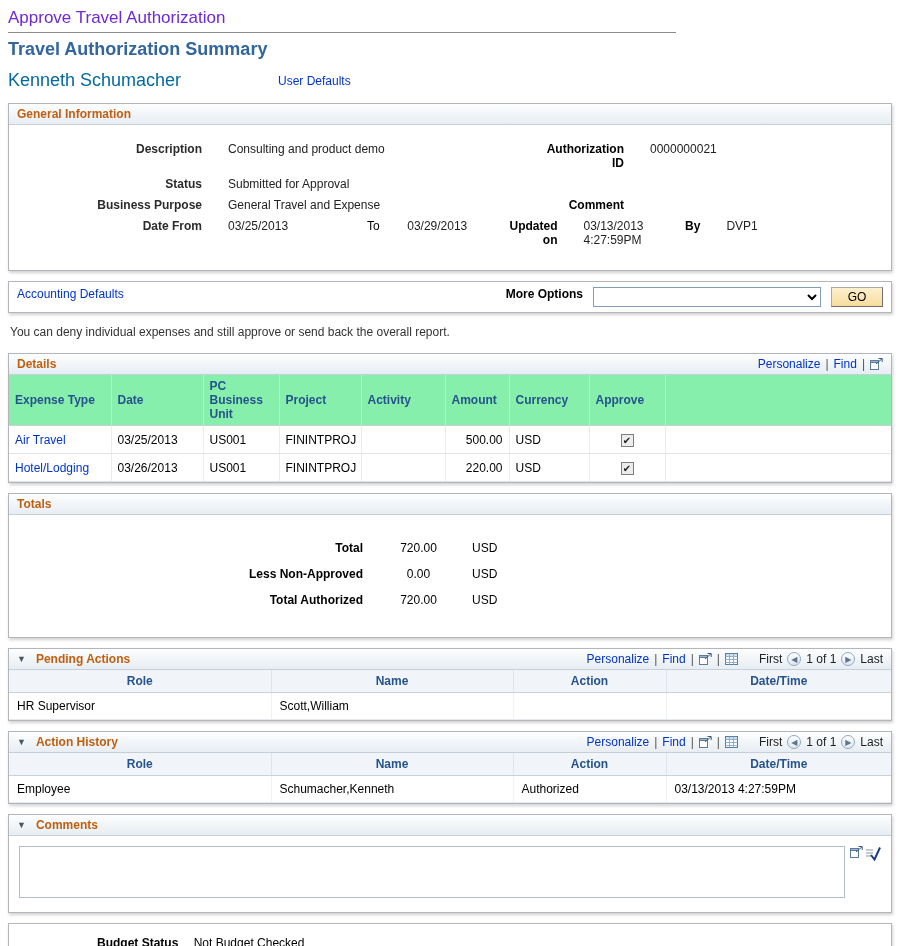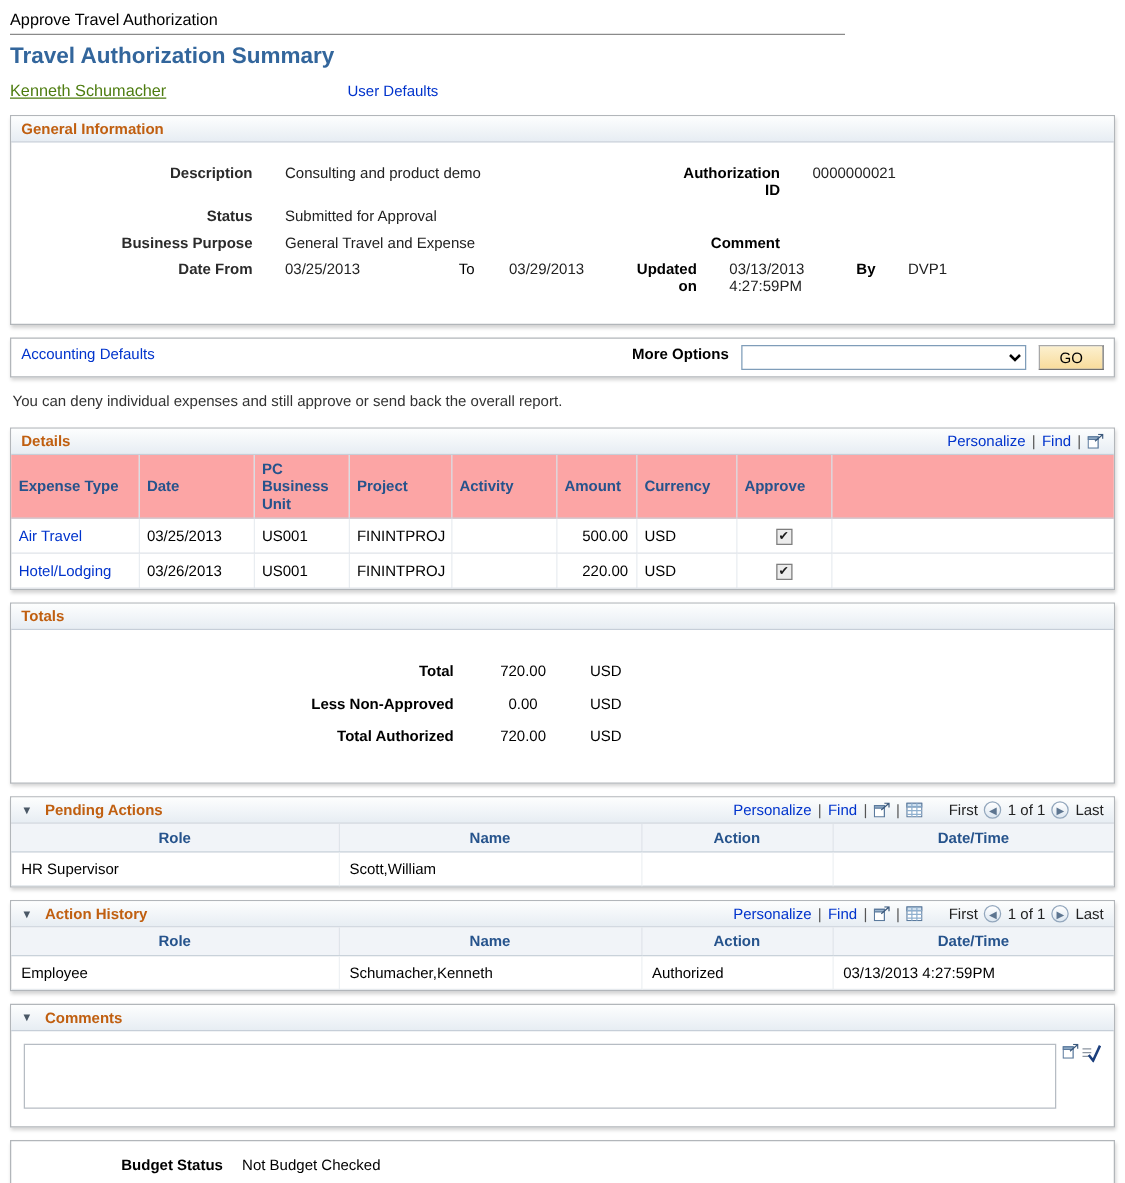--- a/index.html
+++ b/index.html
@@ -4,25 +4,25 @@
 <style>
   * { box-sizing: border-box; margin: 0; padding: 0; }
   body {
     width: 900px; background: #fff; color: #000;
     font: 12px "Liberation Sans", sans-serif;
   }
   .page { padding: 8px 8px 14px; }
   a { cursor: pointer; }
   .link { color: #0033cc; text-decoration: none; }
 
-  .crumb { color: #000000; font-size: 13px; }
+  .crumb { color: #6d28d9; font-size: 17px; }
   .rule { border-bottom: 1px solid #8a8a8a; width: 668px; margin: 4px 0 6px; }
   .page-title { color: #33669c; font-size: 18px; font-weight: 700; margin: 2px 0 10px; }
   .name-row { display: flex; align-items: center; margin-bottom: 12px; }
-  .employee { font-size: 13px; color: #4d7c0f; width: 270px; text-decoration: underline; }
+  .employee { font-size: 18px; color: #0369a1; width: 270px; }
 
   .box { border: 1px solid #b2b6ba; box-shadow: 1px 2px 3px rgba(0,0,0,.18); margin-bottom: 10px; background: #fff; }
   .box-header { display: flex; align-items: center; background: linear-gradient(#fdfefe, #e7edf3); border-bottom: 1px solid #c6ced8; padding: 3px 8px; min-height: 21px; }
   .box-title { color: #c05f10; font-weight: 700; }
   .collapse { color: #4a5866; font-size: 9px; margin-right: 10px; }
 
   .hdr-controls { margin-left: auto; display: flex; align-items: center; gap: 5px; }
   .sep { color: #555; }
   .pager { display: flex; align-items: center; gap: 5px; margin-left: 16px; color: #222; }
   .pager-btn { display: inline-block; width: 14px; height: 14px; border: 1px solid #93a7bd; border-radius: 50%;
@@ -49,21 +49,21 @@
   .mo-label { margin-left: auto; font-weight: 700; }
   .mo-select { width: 228px; height: 20px; margin: 0 10px; border: 1px solid #7f9db9; font: 12px "Liberation Sans", sans-serif; background: #fff; }
   .pbtn { border: 1px solid #a8a8a8; border-right-color: #6f6f6f; border-bottom-color: #6f6f6f;
     background: linear-gradient(#fcf0cf, #f8dc9c); font: 12px "Liberation Sans", sans-serif; height: 21px; text-align: center; cursor: pointer; }
   .go-btn { width: 52px; height: 20px; }
 
   .note { color: #333; margin: 12px 2px 14px; }
 
   
   table { border-collapse: collapse; width: 100%; table-layout: fixed; }
-  .details th { background: #fca5a5; color: #26538c; font-weight: 700; text-align: left;
+  .details th { background: #86efac; color: #26538c; font-weight: 700; text-align: left;
     padding: 4px 6px; border-right: 1px solid #d8dde3; border-bottom: 1px solid #c9d0d8; height: 42px; vertical-align: middle; }
   .details td { padding: 6px; border-right: 1px solid #e9edf1; border-bottom: 1px solid #e0e4e9; height: 28px; vertical-align: middle; }
   .details th:last-child, .details td:last-child { border-right: none; }
   .num { text-align: right; }
   .ctr { text-align: center; }
   .cb { display: inline-block; width: 13px; height: 13px; border: 1px solid #7e7e7e; background: #ececec;
     text-align: center; line-height: 12px; font-size: 10px; color: #1a1a1a; }
 
   
   .tot-body { padding: 14px 8px 18px; }

